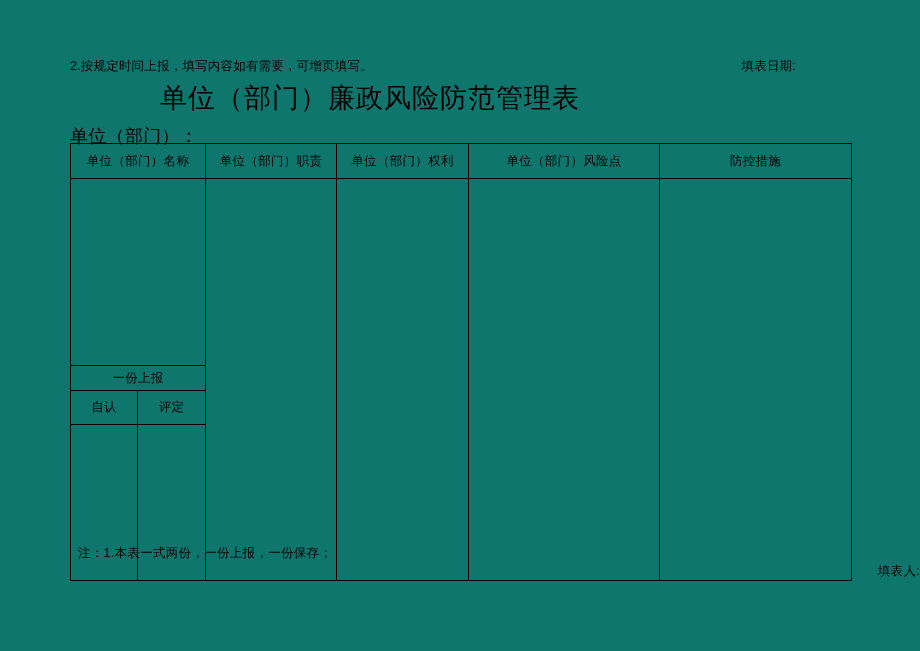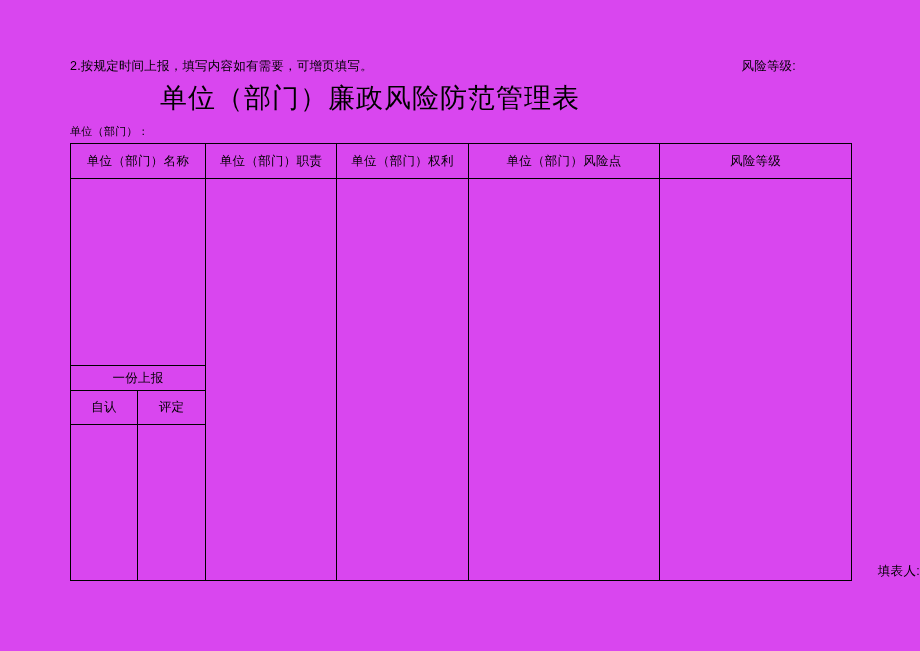--- a/index.html
+++ b/index.html
@@ -13,21 +13,21 @@
     font-family: "Liberation Sans", "DejaVu Sans", sans-serif;
     color: #000000;
     overflow: hidden;
     position: relative;
   }
 
   .page {
     position: relative;
     width: 920px;
     height: 651px;
-    background: #d946ef;
+    background: #0f766e;
   }
 
   
   .topline {
     position: absolute;
     left: 70px;
     top: 58px;
     width: 776px;
     display: flex;
     justify-content: space-between;
@@ -57,21 +57,21 @@
     font-family: "DejaVu Sans", "Liberation Sans", sans-serif;
     font-weight: 400;
     white-space: nowrap;
   }
 
   
   .unit-label {
     position: absolute;
     left: 70px;
     top: 124px;
-    font-size: 11px;
+    font-size: 18px;
     letter-spacing: 0.3px;
     white-space: nowrap;
   }
 
   
   .table-wrap {
     position: absolute;
     left: 70px;
     top: 143px;
     width: 776px;
@@ -184,36 +184,36 @@
     white-space: nowrap;
   }
 </style>
 </head>
 <body>
 
 <div class="page">
 
   <div class="topline">
     <span class="note-left">2.按规定时间上报，填写内容如有需要，可增页填写。</span>
-    <span class="note-right">风险等级:</span>
+    <span class="note-right">填表日期:</span>
   </div>
 
   <div class="doc-title">单位（部门）廉政风险防范管理表</div>
 
   <div class="unit-label">单位（部门）：</div>
 
   <div class="table-wrap">
     <table class="main-table">
       <thead>
         <tr>
           <th style="width:134px;">单位（部门）名称</th>
           <th style="width:130px;">单位（部门）职责</th>
           <th style="width:131px;">单位（部门）权利</th>
           <th style="width:190px;">单位（部门）风险点</th>
-          <th style="width:191px;">风险等级</th>
+          <th style="width:191px;">防控措施</th>
         </tr>
       </thead>
       <tbody>
         <tr>
 
           <td class="col1-cell">
             <table class="inner-table">
               <tbody>
                 <tr>
                   <td class="inner-blank-top" colspan="2"></td>
@@ -243,15 +243,16 @@
 
           <td class="body-blank"></td>
           <td class="body-blank"></td>
           <td class="body-blank"></td>
           <td class="body-blank"></td>
         </tr>
       </tbody>
     </table>
   </div>
 
+  <div class="footer-note">注：1.本表一式两份，一份上报，一份保存；</div>
   <div class="footer-signer">填表人:</div>
 
 </div>
 
 </body></html>

